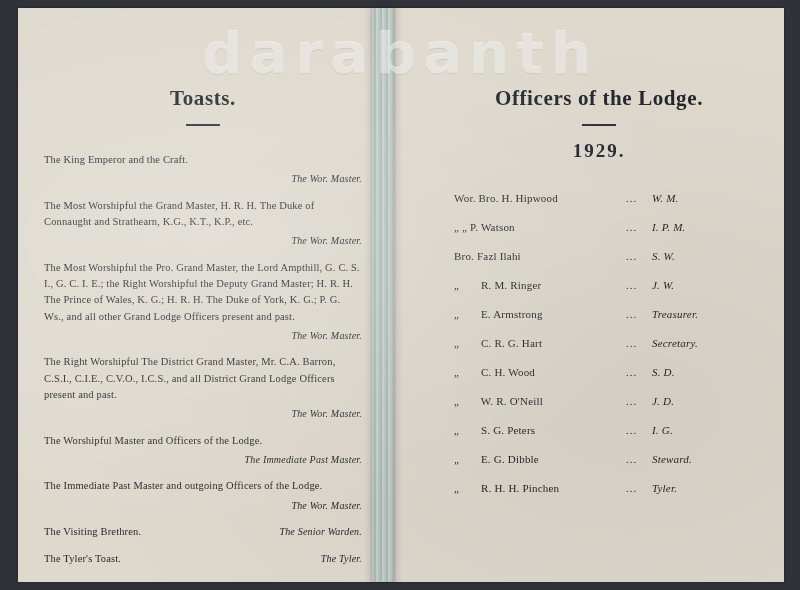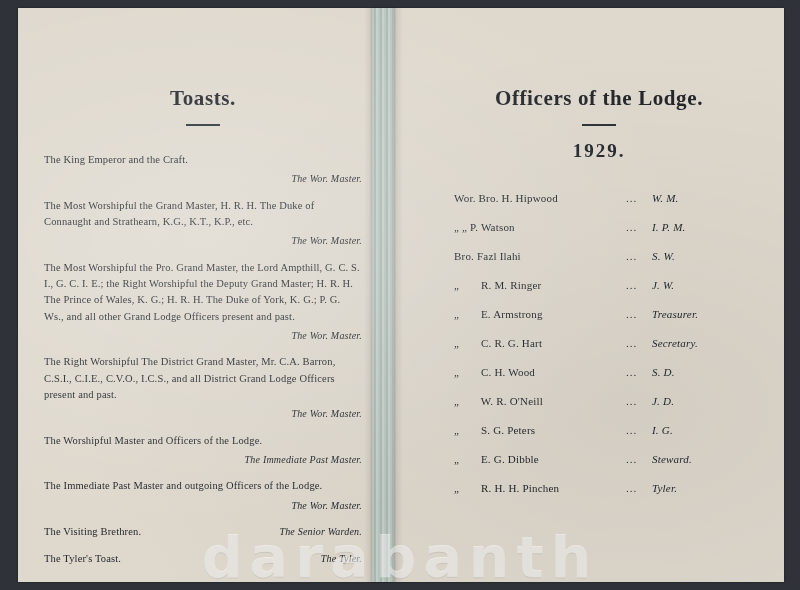--- a/index.html
+++ b/index.html
@@ -159,21 +159,21 @@
     white-space: nowrap;
   }
   .ditto2 { display: inline-block; width: 24px; }
 
   
   .watermark {
     position: absolute;
     left: 0; top: 0;
     width: 800px; height: 590px;
     display: flex;
-    align-items: flex-end;
+    align-items: flex-start;
     justify-content: center;
     pointer-events: none;
   }
   .watermark span {
     font-family: "DejaVu Sans", sans-serif;
     font-size: 57px;
     font-weight: 700;
     letter-spacing: 7px;
     color: rgba(255,255,255,0.50);
     text-shadow: 0 1px 0 rgba(0,0,0,0.08);

